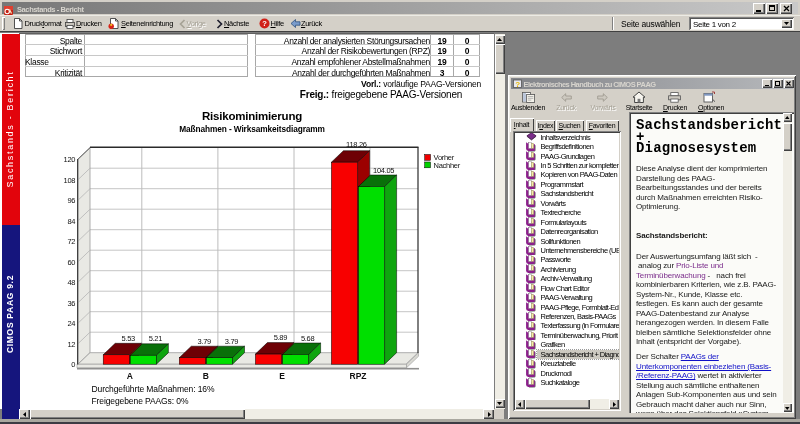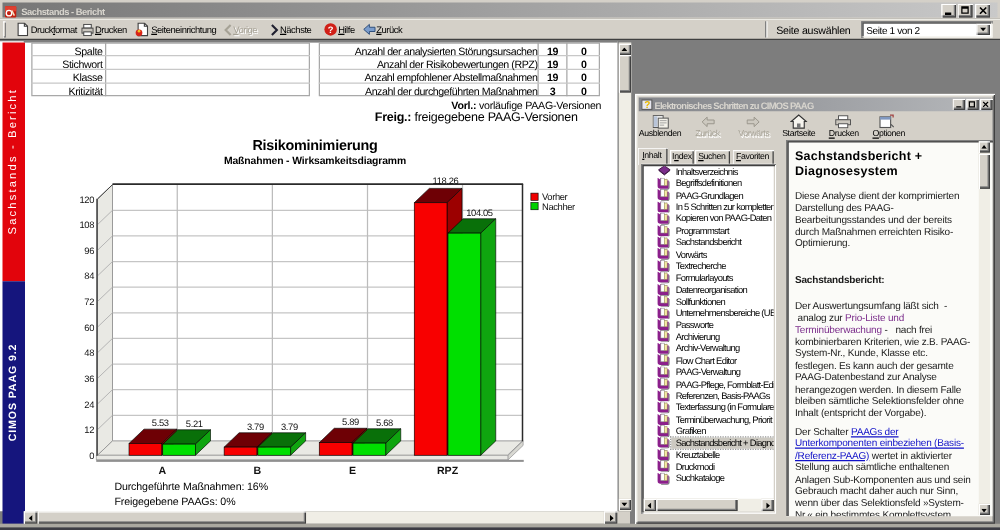--- a/index.html
+++ b/index.html
@@ -113,21 +113,21 @@
 
 <div class="abs" style="left:19px;top:33px;width:475px;height:1px;background:#606060;"></div>
 
 <div class="abs" style="left:25px;top:33.5px;width:223px;height:43px;border:1px solid #a8a8a8;"></div>
 <div class="abs" style="left:84px;top:33.5px;width:1px;height:43px;background:#a8a8a8;"></div>
 <div class="abs" style="left:25px;top:44.2px;width:223px;height:1px;background:#c8c8c8;"></div>
 <div class="abs" style="left:25px;top:54.9px;width:223px;height:1px;background:#c8c8c8;"></div>
 <div class="abs" style="left:25px;top:65.6px;width:223px;height:1px;background:#c8c8c8;"></div>
 <div class="abs t9" style="left:25px;top:35.5px;width:57px;text-align:right;font-size:8.5px;letter-spacing:-0.3px;">Spalte</div>
 <div class="abs t9" style="left:25px;top:46.2px;width:57px;text-align:right;font-size:8.5px;letter-spacing:-0.3px;">Stichwort</div>
-<div class="abs t9" style="left:25px;top:56.9px;width:57px;text-align:right;font-size:8.5px;letter-spacing:-0.3px;">Klasse</div>
+<div class="abs t9" style="left:25px;top:56.9px;width:57px;font-size:8.5px;letter-spacing:-0.3px;">Klasse</div>
 <div class="abs t9" style="left:25px;top:67.6px;width:57px;text-align:right;font-size:8.5px;letter-spacing:-0.3px;">Kritizität</div>
 
 <div class="abs" style="left:255px;top:33.5px;width:225px;height:43px;border:1px solid #a8a8a8;"></div>
 <div class="abs" style="left:430px;top:33.5px;width:1px;height:43px;background:#a8a8a8;"></div>
 <div class="abs" style="left:453px;top:33.5px;width:1px;height:43px;background:#a8a8a8;"></div>
 <div class="abs" style="left:255px;top:44.2px;width:225px;height:1px;background:#c8c8c8;"></div>
 <div class="abs" style="left:255px;top:54.9px;width:225px;height:1px;background:#c8c8c8;"></div>
 <div class="abs" style="left:255px;top:65.6px;width:225px;height:1px;background:#c8c8c8;"></div>
 <div class="abs t9" style="left:255px;top:35.5px;width:175px;text-align:right;font-size:8.5px;letter-spacing:-0.35px;">Anzahl der analysierten Störungsursachen</div>
 <div class="abs t9" style="left:255px;top:46.2px;width:175px;text-align:right;font-size:8.5px;letter-spacing:-0.35px;">Anzahl der Risikobewertungen (RPZ)</div>
@@ -284,21 +284,21 @@
 
 <div class="abs" style="left:0;top:419px;width:800px;height:2.5px;background:#aaa8a0;"></div>
 <div class="abs" style="left:0;top:421.5px;width:800px;height:2.5px;background:#3c3c44;"></div>
 
 <div class="abs raised" style="left:508px;top:75px;width:288px;height:344px;background:#d4d0c8;"></div>
 <div class="abs" style="left:511px;top:77.5px;width:282px;height:11px;background:linear-gradient(90deg,#83858a,#b6b8bb);"></div>
 <svg class="abs" style="left:513px;top:78.5px;" width="10" height="9">
     <rect x="0.5" y="1" width="8" height="7.5" fill="#e8e8f0" stroke="#555" stroke-width="0.8"></rect>
     <text x="4.8" y="7.5" font-size="8" font-weight="bold" fill="#e8b800" text-anchor="middle" font-family="Liberation Sans">?</text>
   </svg>
-<div class="abs" style="left:523.5px;top:79.5px;font-size:7.5px;font-weight:bold;color:#d8d5ce;letter-spacing:-0.55px;">Elektronisches Schritten zu CIMOS PAAG</div>
+<div class="abs" style="left:523.5px;top:79.5px;font-size:7.5px;font-weight:bold;color:#d8d5ce;letter-spacing:-0.55px;">Elektronisches Handbuch zu CIMOS PAAG</div>
 <div class="abs btn3" style="left:762px;top:78.5px;width:10px;height:9px;"></div>
 <div class="abs" style="left:764.5px;top:84.5px;width:4px;height:1.5px;background:#000;"></div>
 <div class="abs btn3" style="left:772.5px;top:78.5px;width:10px;height:9px;"></div>
 <div class="abs" style="left:775px;top:80.5px;width:5px;height:5px;border:1px solid #000;border-top-width:1.6px;"></div>
 <div class="abs btn3" style="left:783.5px;top:78.5px;width:10px;height:9px;"></div>
 <svg class="abs" style="left:786px;top:80.5px;" width="5" height="5">
     <path d="M0.5 0.5 L4.5 4.5 M4.5 0.5 L0.5 4.5" stroke="#000" stroke-width="1.1"></path>
   </svg>
 
 <svg class="abs" style="left:521.5px;top:90.5px;" width="14" height="13" fill="none">
@@ -519,21 +519,21 @@
 <div class="abs btn3" style="left:524.5px;top:399px;width:65px;height:9.5px;"></div>
 <div class="abs btn3" style="left:609px;top:399px;width:10px;height:9.5px;"></div>
 <svg class="abs" style="left:613px;top:401.5px;" width="3" height="5">
     <path d="M0 0 V5 L3 2.5 Z" fill="#000"></path>
   </svg>
 
 <div class="abs" style="left:621px;top:112px;width:7.5px;height:301px;background:#d4d0c8;"></div>
 
 <div class="abs" style="left:628.5px;top:112px;width:165px;height:301px;background:#fbfbf8;box-shadow:inset 1px 1px 0 #808080,inset 2px 2px 0 #404040;"></div>
 <div id="helptext" class="abs" style="left:636px;top:114px;width:152px;height:299px;overflow:hidden;">
-<div style="font-size:10px;font-weight:bold;letter-spacing:0.2px;line-height:11.6px;padding-top:6px;color:#000;">Sachstandsbericht +<br>Diagnosesystem</div>
+<div style="font-size:14px;font-weight:bold;letter-spacing:0.2px;line-height:11.6px;padding-top:6px;color:#000;font-family:Liberation Mono, monospace;">Sachstandsbericht +<br>Diagnosesystem</div>
 <div class="hp" style="margin-top:9.3px;">Diese Analyse dient der komprimierten<br>Darstellung des PAAG-<br>Bearbeitungsstandes und der bereits<br>durch Maßnahmen erreichten Risiko-<br>Optimierung.</div>
 <div class="hp" style="margin-top:19.5px;font-weight:bold;">Sachstandsbericht:</div>
 <div class="hp" style="margin-top:11.1px;">Der Auswertungsumfang läßt sich&nbsp; -<br>&nbsp;analog zur <a class="lv">Prio-Liste und</a><br><a class="lv">Terminüberwachung</a> -&nbsp;&nbsp; nach frei<br>kombinierbaren Kriterien, wie z.B. PAAG-<br>System-Nr., Kunde, Klasse etc.<br>festlegen. Es kann auch der gesamte<br>PAAG-Datenbestand zur Analyse<br>herangezogen werden. In diesem Falle<br>bleiben sämtliche Selektionsfelder ohne<br>Inhalt (entspricht der Vorgabe).</div>
 <div class="hp" style="margin-top:5.8px;">Der Schalter <a class="lb">PAAGs der</a><br><a class="lb">Unterkomponenten einbeziehen (Basis-</a><br><a class="lb">/Referenz-PAAG)</a> wertet in aktivierter<br>Stellung auch sämtliche enthaltenen<br>Anlagen Sub-Komponenten aus und sein<br>Gebrauch macht daher auch nur Sinn,<br>wenn über das Selektionsfeld »System-<br>Nr.« ein bestimmtes Komplettsystem,</div>
 </div>
 
 <div class="abs" style="left:783px;top:113px;width:8.5px;height:299px;background:#f0eee6;"></div>
 <div class="abs btn3" style="left:783px;top:113px;width:8.5px;height:9px;"></div>
 <svg class="abs" style="left:785px;top:116px;" width="4.5" height="3">
     <path d="M2.25 0 L4.5 3 H0 Z" fill="#000"></path>

